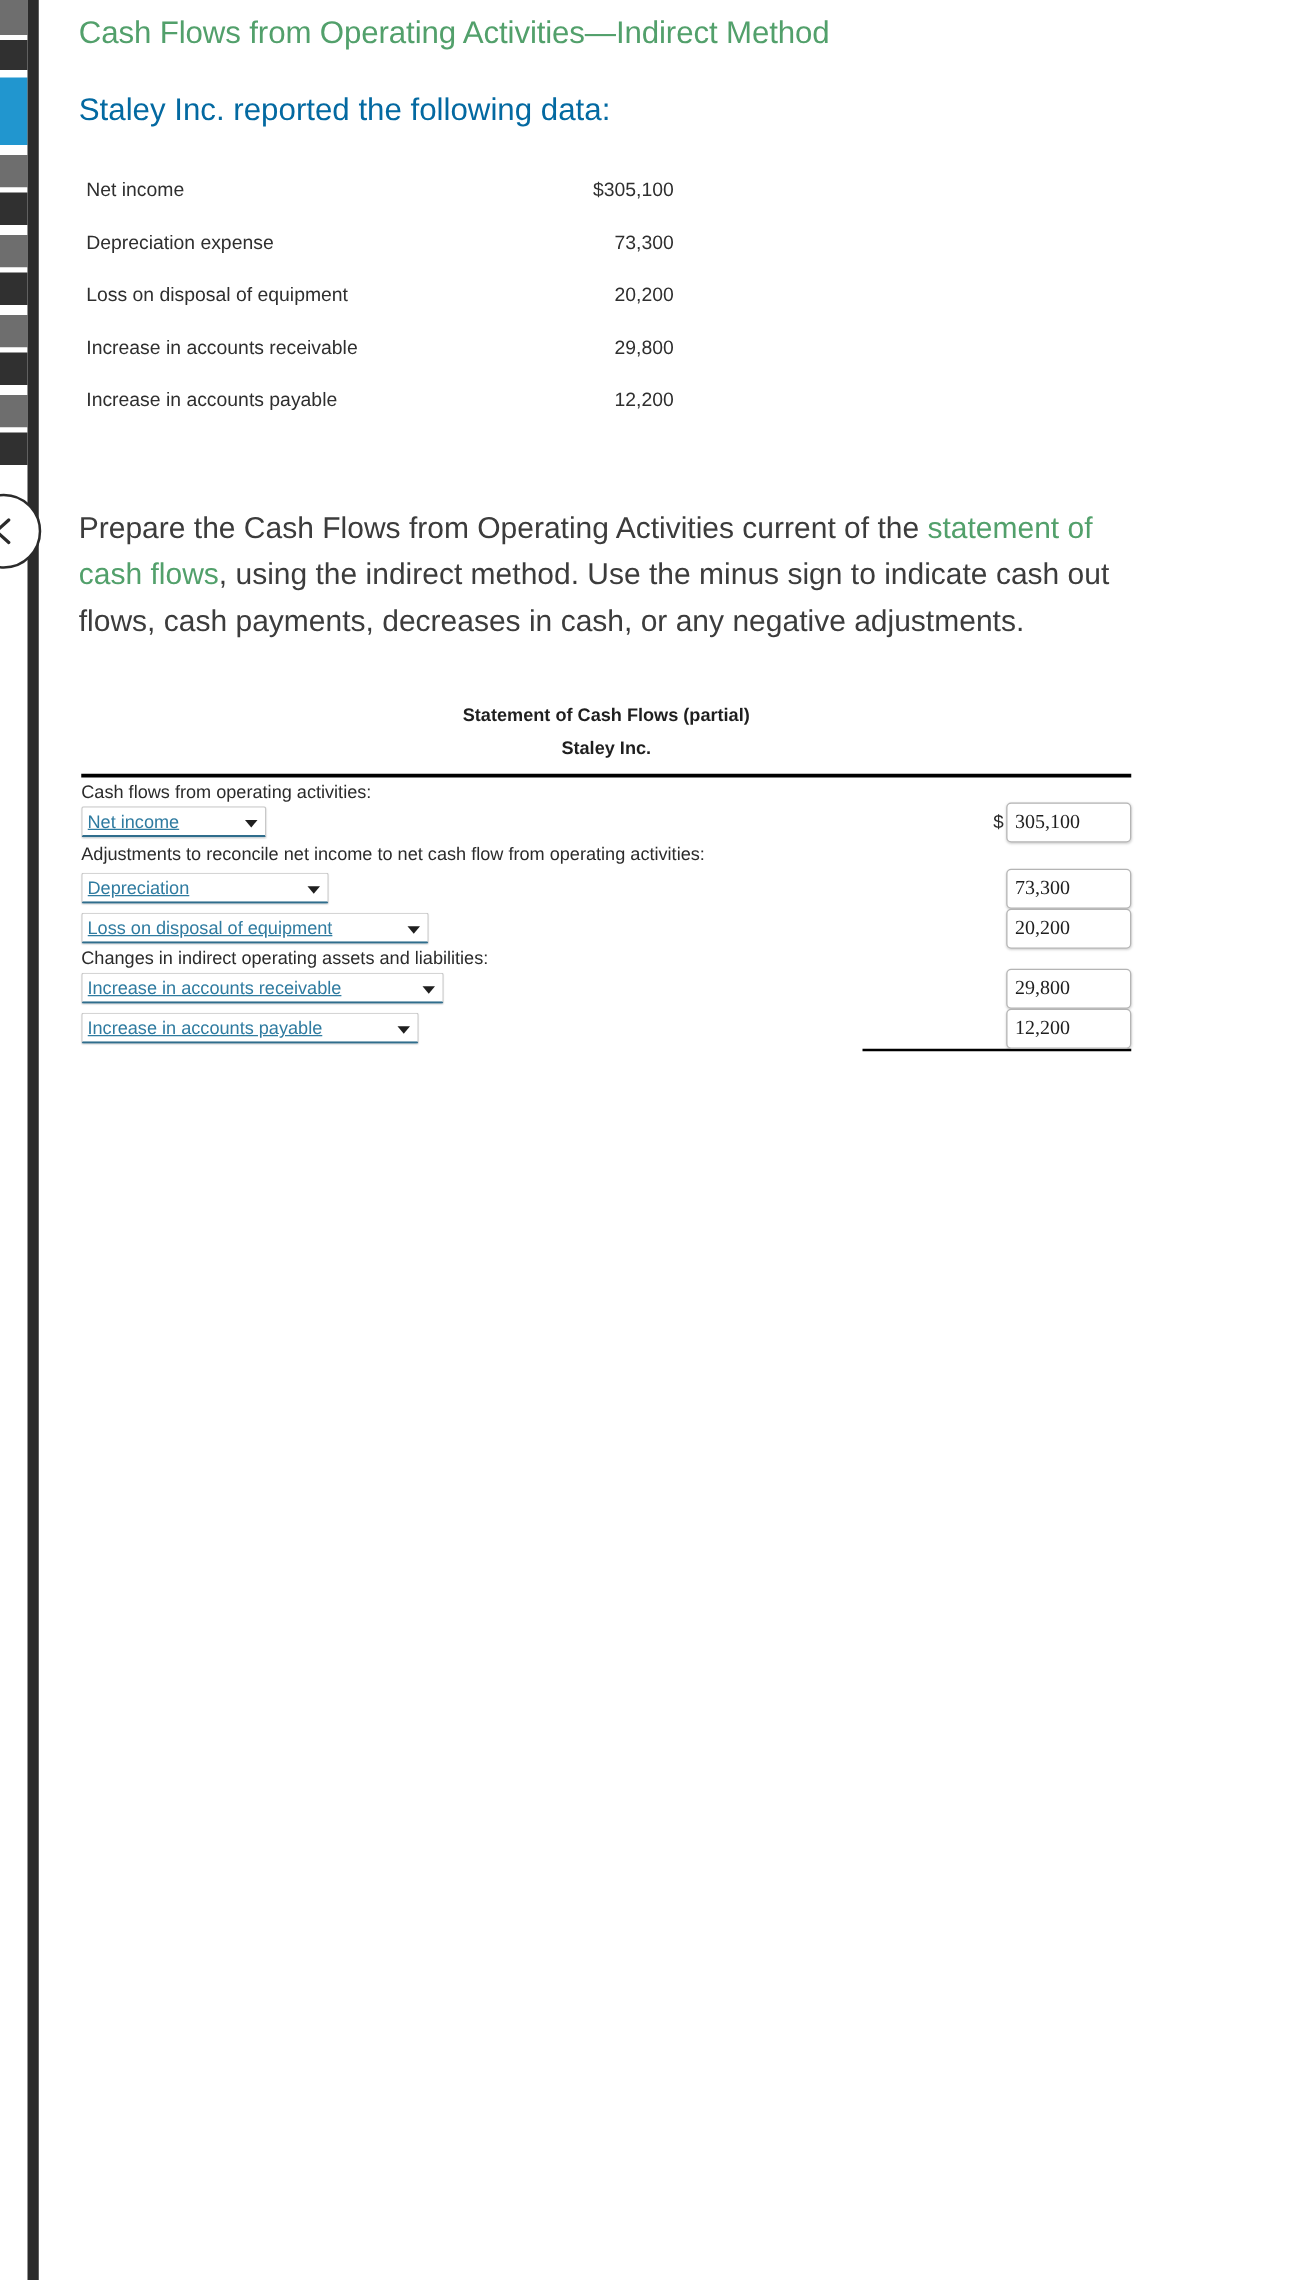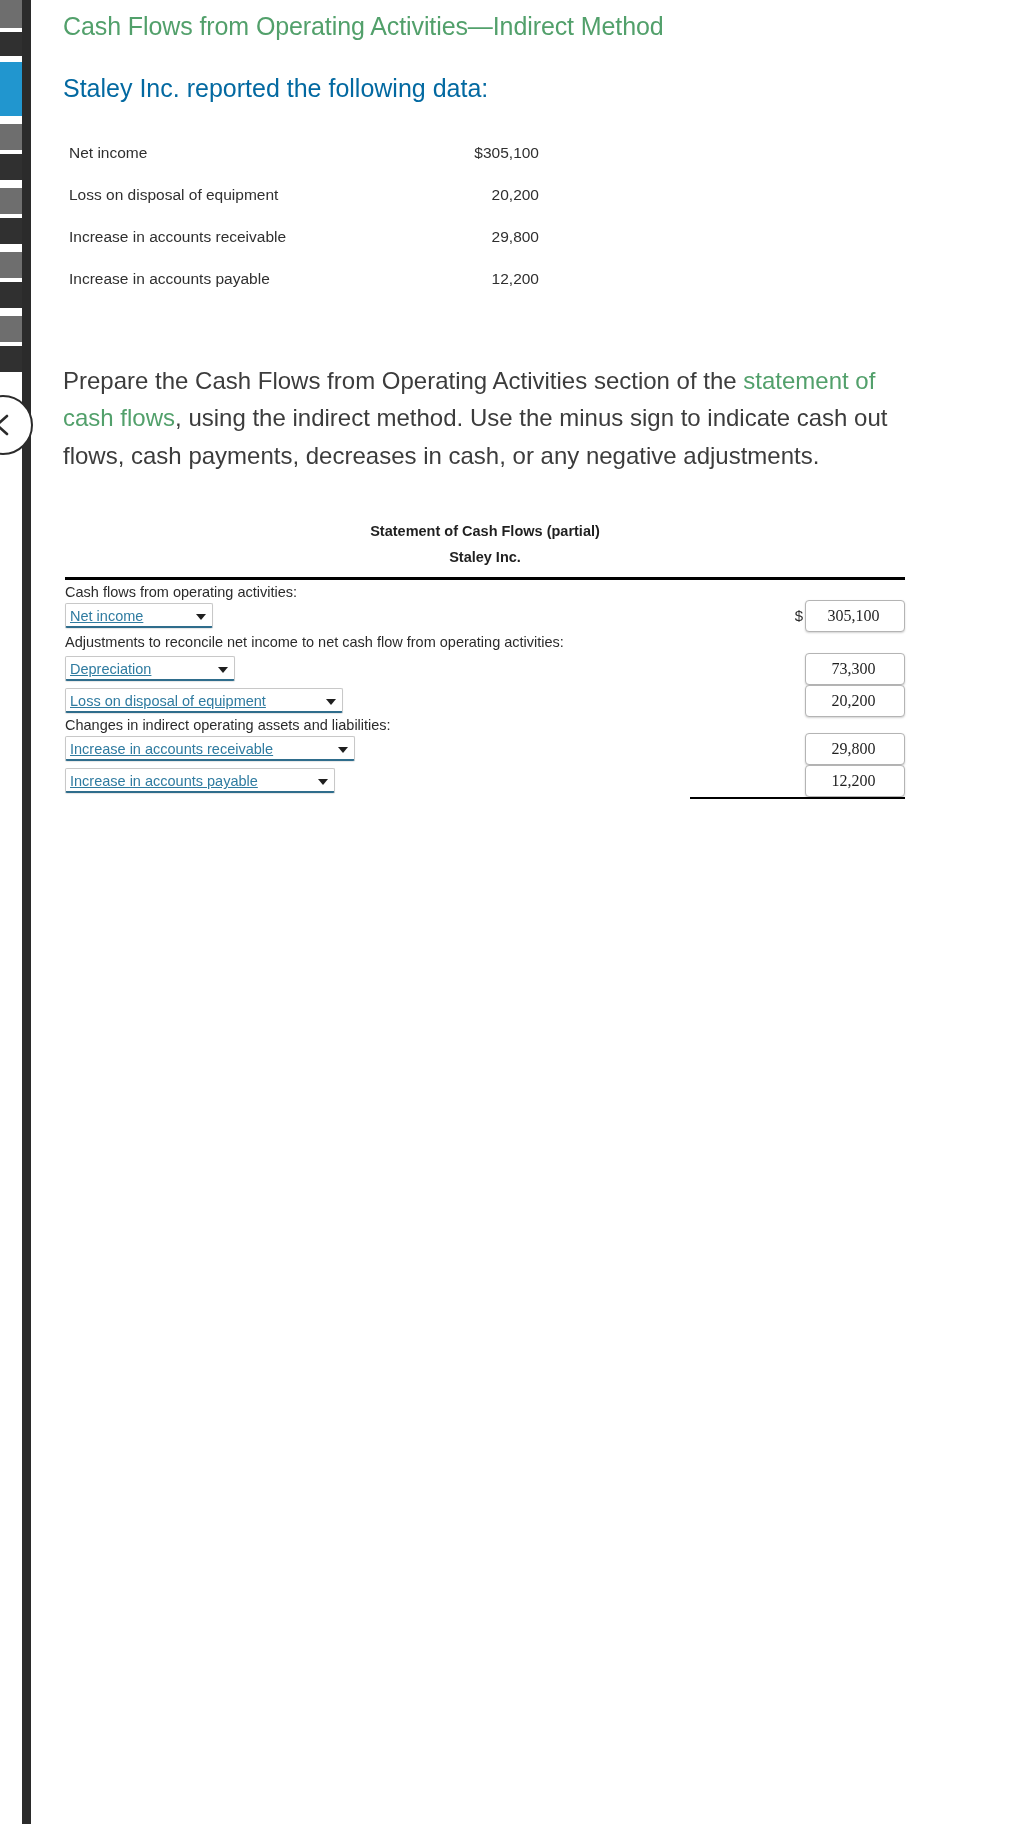--- a/index.html
+++ b/index.html
@@ -181,42 +181,42 @@
     position: absolute;
     right: 7px; top: 50%;
     margin-top: -2px;
     width: 0; height: 0;
     border-left: 5px solid transparent;
     border-right: 5px solid transparent;
     border-top: 6px solid #1f1f1f;
     pointer-events: none;
   }
   .w-sm  .acct-select { width: 148px; }
-  .w-md  .acct-select { width: 170px; }
+  .w-md  .acct-select { width: 198px; }
   .w-lg  .acct-select { width: 278px; }
   .w-xl  .acct-select { width: 290px; }
   .w-xxl .acct-select { width: 270px; }
 
   
   .money-wrap {
     display: inline-flex;
     align-items: center;
     justify-content: flex-end;
     gap: 2px;
   }
   .dollar {
     font-size: 15px;
     color: #2b2b2b;
   }
   .dollar.spacer { visibility: hidden; }
   input.money {
     font-family: "Liberation Serif", "DejaVu Serif", serif;
     font-size: 16px;
     color: #1f1f1f;
-    text-align: center;
+    text-align: left;
     width: 100px;
     height: 32px;
     padding: 2px 9px 2px 6px;
     border: 1px solid #b4b4b4;
     border-radius: 4px;
     background: #ffffff;
     box-shadow: 0 1px 2px rgba(0,0,0,0.18);
     outline: none;
   }
   input.money.wide { width: 78px; }
@@ -277,36 +277,40 @@
 
       <p class="lead">Staley Inc. reported the following data:</p>
 
       <table id="given-data">
         <tbody id="given-data-body">
             <tr>
               <td>Net income</td>
               <td class="amount">$305,100</td>
             </tr>
             <tr>
+              <td>Depreciation expense</td>
+              <td class="amount">73,300</td>
+            </tr>
+            <tr>
               <td>Loss on disposal of equipment</td>
               <td class="amount">20,200</td>
             </tr>
             <tr>
               <td>Increase in accounts receivable</td>
               <td class="amount">29,800</td>
             </tr>
             <tr>
               <td>Increase in accounts payable</td>
               <td class="amount">12,200</td>
             </tr>
           </tbody>
       </table>
 
       <p id="instructions">
-        <span>Prepare the Cash Flows from Operating Activities section of the </span><span class="link">statement of cash flows</span><span>, using the indirect method. Use the minus sign to indicate cash out flows, cash payments, decreases in cash, or any negative adjustments.</span>
+        <span>Prepare the Cash Flows from Operating Activities current of the </span><span class="link">statement of cash flows</span><span>, using the indirect method. Use the minus sign to indicate cash out flows, cash payments, decreases in cash, or any negative adjustments.</span>
       </p>
 
       <div id="statement">
 
         <div class="stmt-head">Statement of Cash Flows (partial)</div>
         <div class="stmt-head">Staley Inc.</div>
         <div id="stmt-rule"></div>
 
         <table id="stmt-table">
           <tbody>

